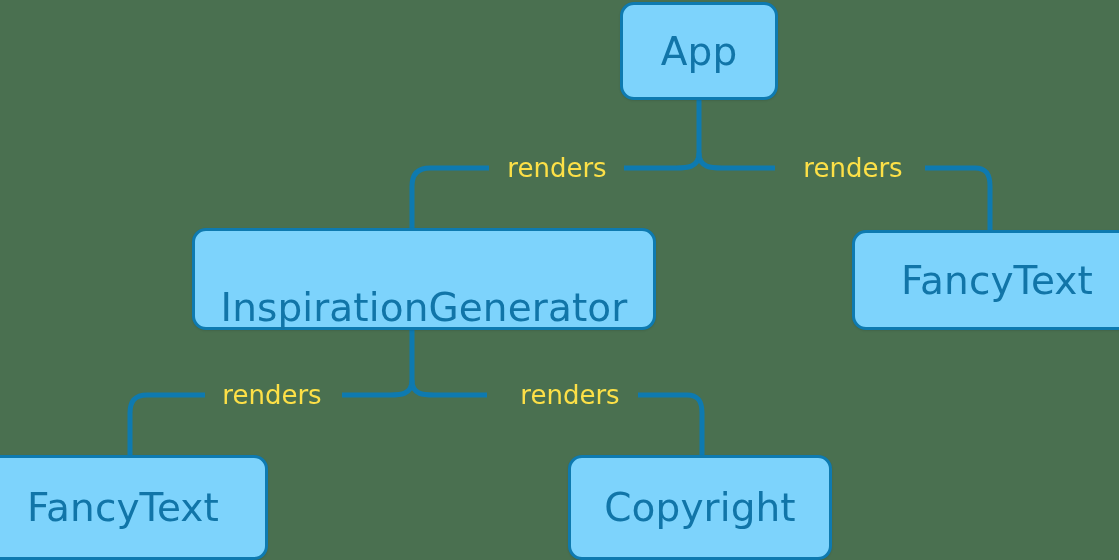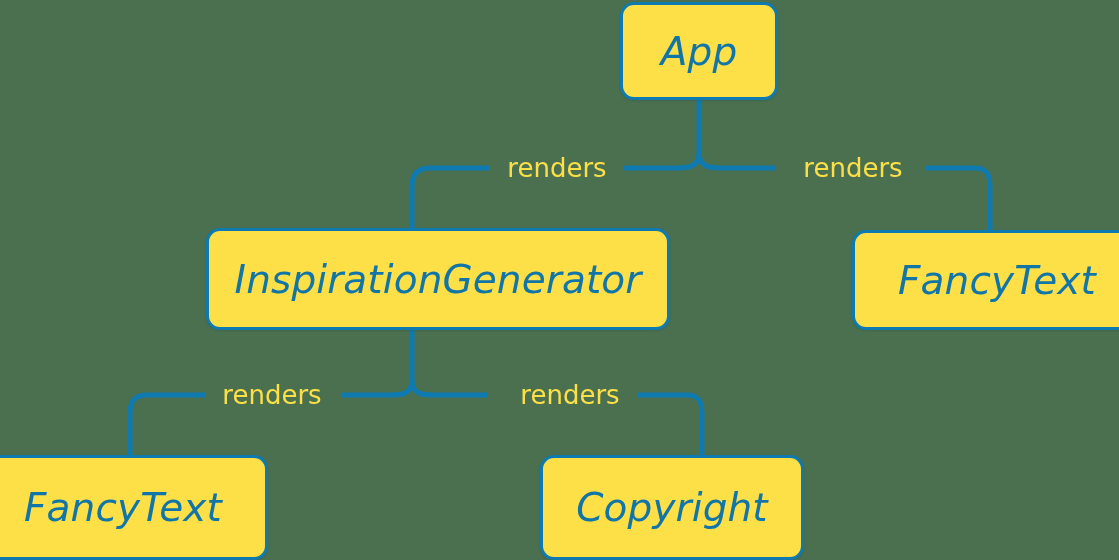--- a/index.html
+++ b/index.html
@@ -21,28 +21,27 @@
   #edge-layer {
     position: absolute;
     left: 0;
     top: 0;
     width: 1119px;
     height: 560px;
   }
   .node {
     position: absolute;
     box-sizing: border-box;
-    background: #fde047;
+    background: #7dd3fc;
     border: 3px solid #0e7ab0;
     border-radius: 14px;
     display: flex;
     align-items: center;
     justify-content: center;
     box-shadow: 0 1px 2px rgba(0,0,0,0.10);
-    font-style: italic;
   }
   .node-label {
     color: #1175a8;
     font-size: 39px;
     font-weight: 400;
     line-height: 1;
     letter-spacing: 0.1px;
     white-space: nowrap;
   }
   .edge-label {
@@ -74,33 +73,33 @@
       <path d="M 412,380 C 412,395 400,395 390,395 L 342,395 M 205,395 L 147,395 C 135,395 130,401 130,413 L 130,455"></path>
 
       <path d="M 412,380 C 412,395 424,395 434,395 L 487,395 M 638,395 L 687,395 C 698,395 702,401 702,413 L 702,455"></path>
     </g>
   </svg>
 
   <div class="node" style="left:620px; top:2px; width:158px; height:98px;">
     <span class="node-label">App</span>
   </div>
 
-  <div class="node" style="left:206px; top:228px; width:464px; height:102px;">
+  <div class="node" style="left:192px; top:228px; width:464px; height:102px;align-items:flex-end;">
     <span class="node-label">InspirationGenerator</span>
   </div>
 
   <div class="node" style="left:852px; top:230px; width:290px; height:100px;">
     <span class="node-label">FancyText</span>
   </div>
 
   <div class="node" style="left:-22px; top:455px; width:290px; height:105px;">
     <span class="node-label">FancyText</span>
   </div>
 
-  <div class="node" style="left:540px; top:455px; width:264px; height:105px;">
+  <div class="node" style="left:568px; top:455px; width:264px; height:105px;">
     <span class="node-label">Copyright</span>
   </div>
 
   <span class="edge-label" style="left:557px; top:168px;">renders</span>
   <span class="edge-label" style="left:853px; top:168px;">renders</span>
   <span class="edge-label" style="left:272px; top:395px;">renders</span>
   <span class="edge-label" style="left:570px; top:395px;">renders</span>
 
 </div>
 

